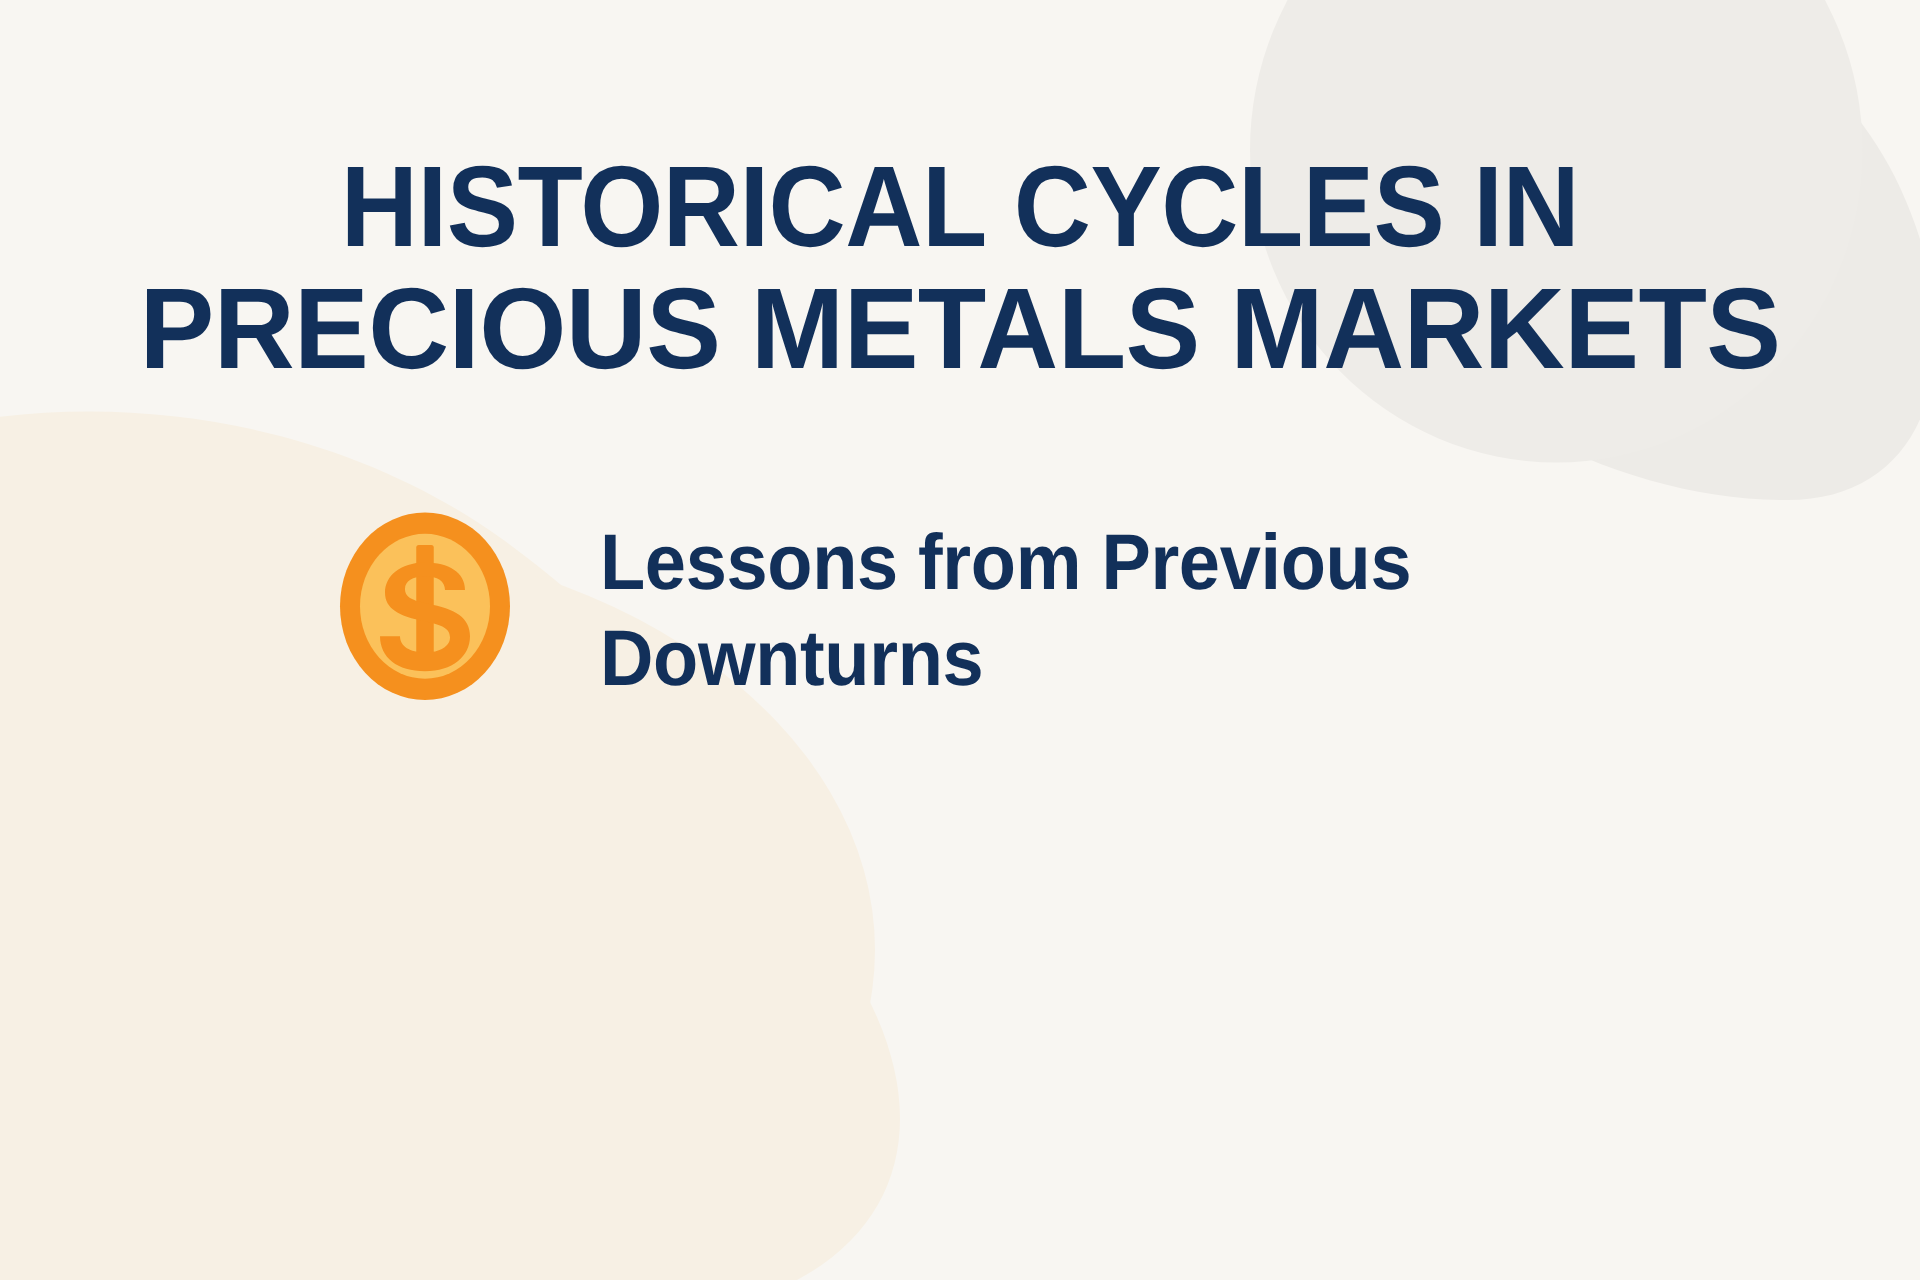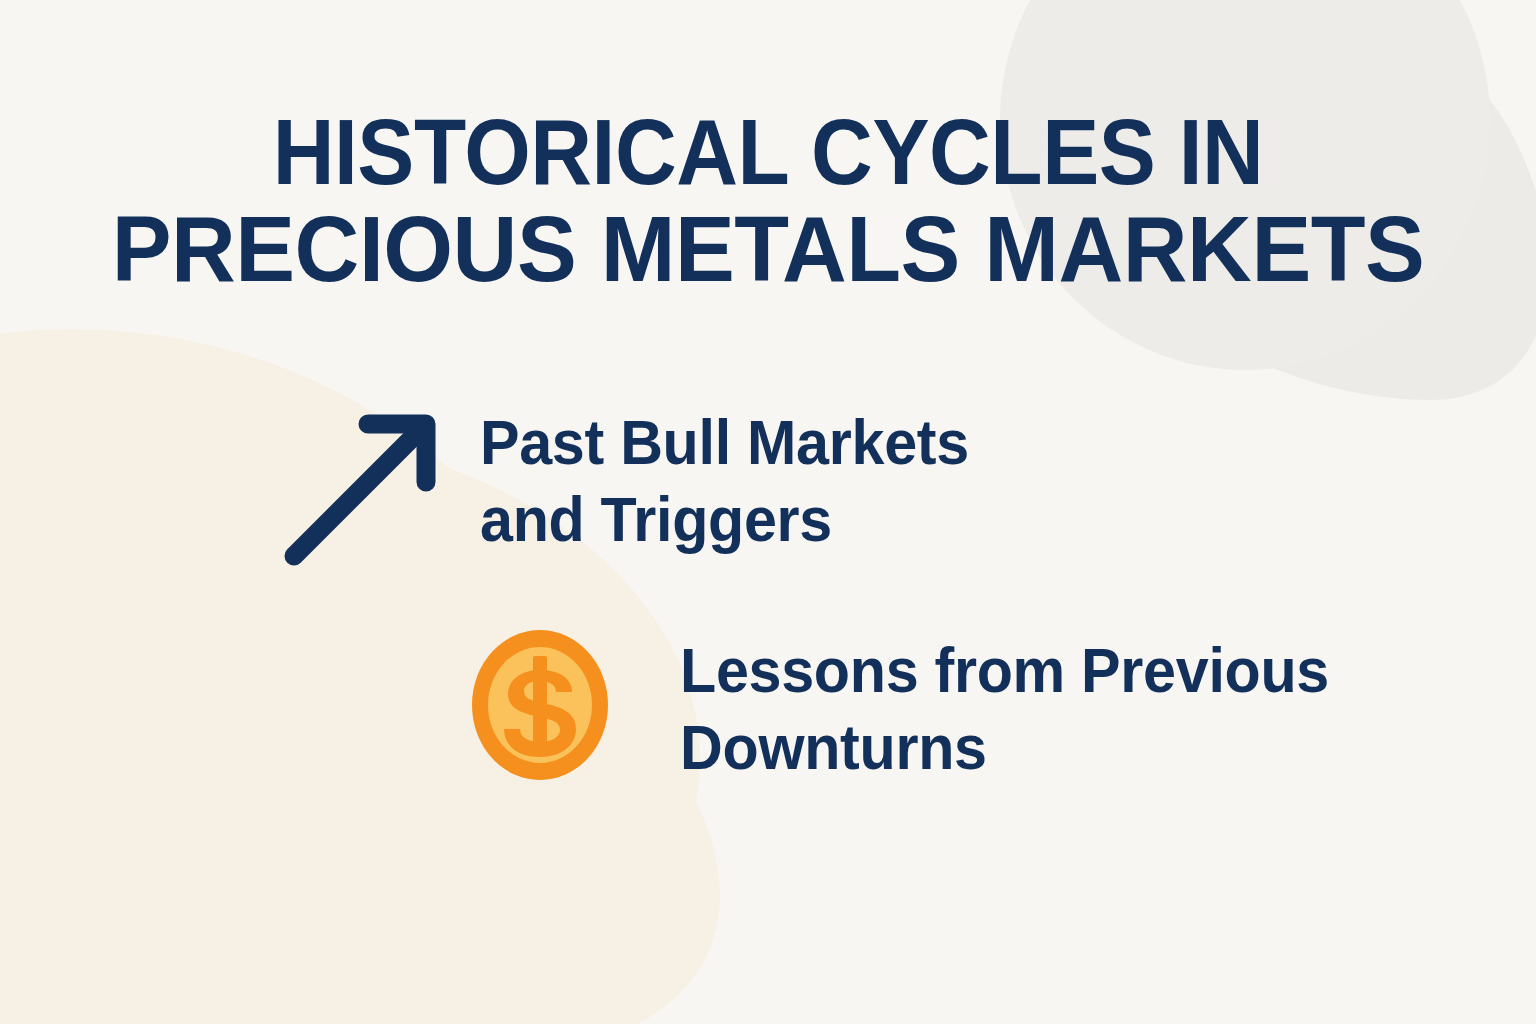--- a/index.html
+++ b/index.html
@@ -28,21 +28,21 @@
     inset: 0;
     width: 1536px;
     height: 1024px;
     pointer-events: none;
   }
 
   
   .title-block {
     position: absolute;
     left: 0;
-    top: 104px;
+    top: 118px;
     width: 1536px;
     text-align: center;
   }
   .title-line {
     display: block;
     color: #12305a;
     font-family: "Liberation Sans", sans-serif;
     font-weight: bold;
     font-size: 92px;
     line-height: 97px;
@@ -115,32 +115,20 @@
     <ellipse cx="230" cy="760" rx="470" ry="330" fill="#f7f0e4"></ellipse>
   </svg>
 
   <div class="title-block">
     <span class="title-line l1">HISTORICAL CYCLES IN</span>
     <span class="title-line l2">PRECIOUS METALS MARKETS</span>
   </div>
 
   <div class="bullets">
 
-    <div class="bullet-row row-arrow">
-      <div class="bullet-icon">
-        <svg viewBox="0 0 210 180" width="210" height="180" aria-hidden="true">
-          <g fill="none" stroke="#12305a" stroke-width="19" stroke-linecap="round" stroke-linejoin="round">
-            <path d="M24,158 L150,32"></path>
-            <path d="M98,26 L156,26 L156,84"></path>
-          </g>
-        </svg>
-      </div>
-      <div class="bullet-text">Past Bull Markets
-and Triggers</div>
-    </div>
 
     <div class="bullet-row row-coin">
       <div class="bullet-icon">
         <svg viewBox="0 0 210 180" width="210" height="180" aria-hidden="true">
           <ellipse cx="70" cy="87" rx="68" ry="75" fill="#f5901e"></ellipse>
           <ellipse cx="70" cy="87" rx="52" ry="58" fill="#fbc15a"></ellipse>
           <g fill="#f5901e">
             <rect x="63" y="38" width="14" height="100" rx="2"></rect>
             <path d="M70,52
                      C50,52 38,63 38,76

